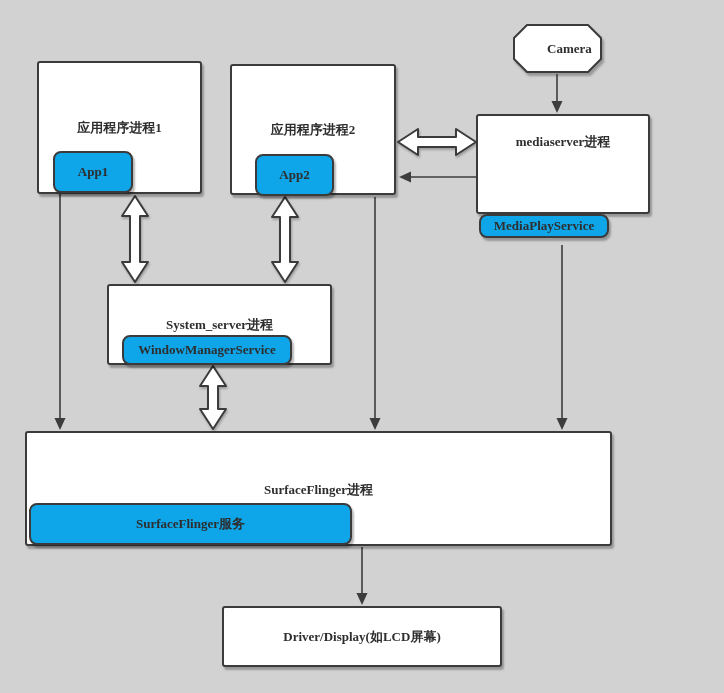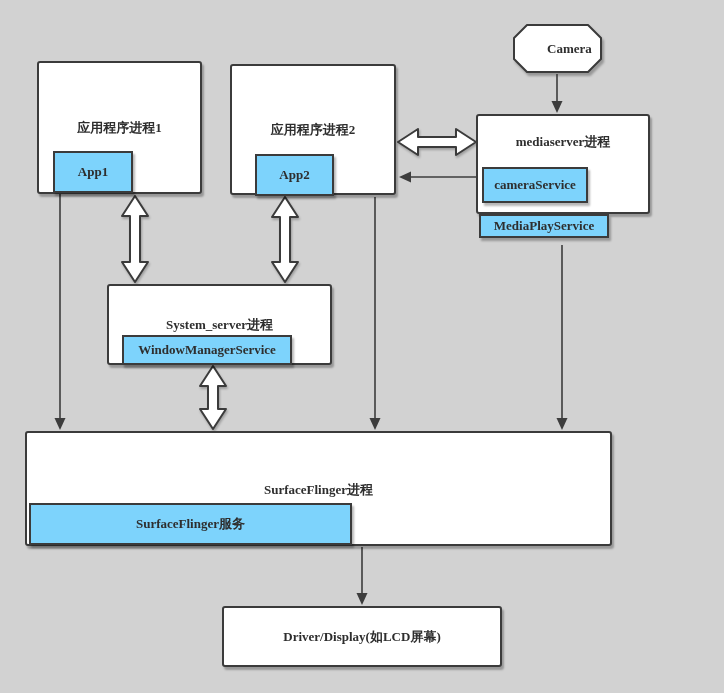--- a/index.html
+++ b/index.html
@@ -11,21 +11,21 @@
   .overlay{position:absolute;left:0;top:0;width:724px;height:693px;pointer-events:none;}
   .node{
     position:absolute;background:#ffffff;border:2px solid #3b3b3b;border-radius:3px;
     box-shadow:2px 3px 2px rgba(0,0,0,0.28);box-sizing:border-box;
   }
   .node .title{
     font-weight:bold;font-size:13px;text-align:center;line-height:16px;white-space:nowrap;
   }
   .flex-center{display:flex;align-items:center;justify-content:center;}
   .sub{
-    position:absolute;background:#7dd3fc;border:2px solid #3b3b3b;border-radius:0;
+    position:absolute;background:#0ea5e9;border:2px solid #3b3b3b;border-radius:8px;
     box-shadow:2px 3px 2px rgba(0,0,0,0.28);box-sizing:border-box;
     display:flex;align-items:center;justify-content:center;
     font-weight:bold;font-size:13px;white-space:nowrap;
   }
   .abs-title{position:absolute;left:0;right:0;}
   .camera-label{
     position:absolute;left:514px;top:25px;width:87px;height:47px;
     display:flex;align-items:center;justify-content:center;
     font-weight:bold;font-size:13px;padding-left:12px;
   }
@@ -101,23 +101,20 @@
       <span>App2</span>
     </div>
   </div>
 
   <div class="camera-label">
     <span>Camera</span>
   </div>
 
   <div class="node" style="left:476px;top:114px;width:174px;height:100px;">
     <div class="title abs-title" style="top:18px;">mediaserver进程</div>
-    <div class="sub" style="left:4px;top:51px;width:106px;height:36px;">
-      <span>cameraService</span>
-    </div>
     <div class="sub" style="left:1px;top:98px;width:130px;height:24px;">
       <span>MediaPlayService</span>
     </div>
   </div>
 
   <div class="node" style="left:107px;top:284px;width:225px;height:81px;">
     <div class="title abs-title" style="top:31px;">System_server进程</div>
     <div class="sub" style="left:13px;top:49px;width:170px;height:30px;">
       <span>WindowManagerService</span>
     </div>

